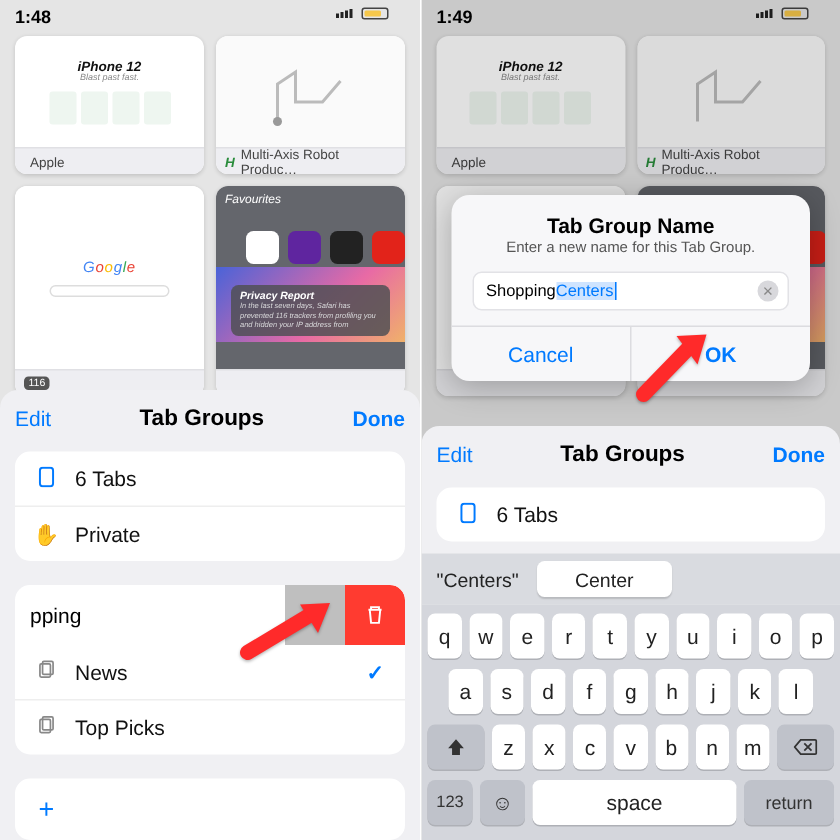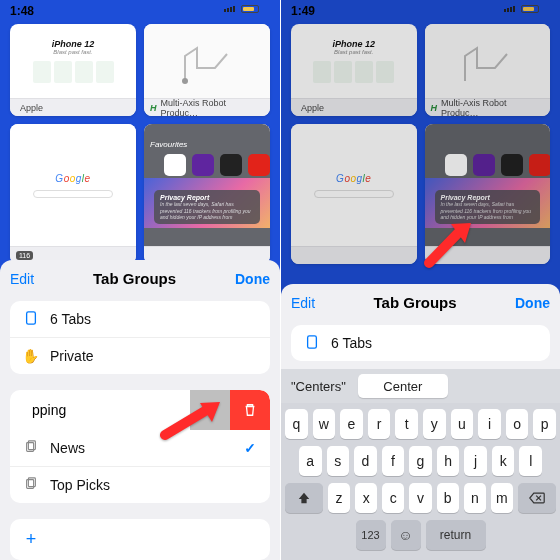--- a/index.html
+++ b/index.html
@@ -1,17 +1,17 @@
 <!DOCTYPE html>
 <html><head>
 <meta charset="utf-8">
 <style>
   * { margin:0; padding:0; box-sizing:border-box; font-family:-apple-system,BlinkMacSystemFont,"Helvetica Neue",sans-serif; }
   body { background:#fff; width:560px; height:560px; display:flex; }
-  .phone { width:280px; height:560px; background:#1d4ed8; position:relative; overflow:hidden; }
+  .phone { width:280px; height:560px; background:#e5e5e5; position:relative; overflow:hidden; }
   .phone + .phone { border-left:1px solid #fff; }
   .status { position:absolute; top:4px; left:10px; font-size:12px; font-weight:700; }
   .status-r { position:absolute; top:4px; right:10px; width:46px; height:10px; display:flex; gap:2px; align-items:center; }
   .status-r .bars { display:flex; gap:1px; align-items:flex-end; }
   .status-r .bars span{ width:2px; background:#222; display:block;}
   .status-r .bars span:nth-child(1){height:3px}
   .status-r .bars span:nth-child(2){height:4px}
   .status-r .bars span:nth-child(3){height:5px}
   .status-r .bars span:nth-child(4){height:6px}
   .status-r .batt { width:18px; height:8px; border:1px solid #444; border-radius:2px; margin-left:4px; position:relative;}
@@ -25,41 +25,41 @@
   .apple .body .s{font-size:6px; color:#888;}
   .apple .body .boxes{display:flex; gap:3px; margin-top:6px;}
   .apple .body .boxes div{width:18px;height:22px;background:#eef6f0;border-radius:2px;}
   .robot .body{background:#fafafa;}
   .robot .body svg{width:60px;height:50px;}
   .google .body{flex-direction:column;background:#fff;}
   .google .logo{font-size:10px; font-weight:500; letter-spacing:.5px;}
   .google .logo span:nth-child(1){color:#4285f4}.google .logo span:nth-child(2){color:#ea4335}.google .logo span:nth-child(3){color:#fbbc05}.google .logo span:nth-child(4){color:#4285f4}.google .logo span:nth-child(5){color:#34a853}.google .logo span:nth-child(6){color:#ea4335}
   .google .bar{width:80px;height:8px;border:1px solid #ddd;border-radius:4px;margin-top:6px;}
   .fav .body{background:#64666c; position:relative;}
-  .fav .hdr{position:absolute;top:16px;left:6px;font-size:8px;color:#fff;text-align:right;}
+  .fav .hdr{position:absolute;top:4px;left:6px;font-size:8px;color:#fff;text-align:right;}
   .fav .row{position:absolute;display:flex;gap:6px;}
   .fav .row1{top:20px;left:8px;}
   .fav .row2{top:50px;left:8px;}
   .fav .ic{width:22px;height:22px;border-radius:5px;}
   .fav .close{position:absolute;top:-6px;right:-6px;width:18px;height:18px;border-radius:9px;background:#f2f2f4;display:flex;align-items:center;justify-content:center;font-size:10px;color:#555;box-shadow:0 1px 2px rgba(0,0,0,.2);}
   .fav .wp{position:absolute;bottom:18px;left:0;right:0;height:50px;background:linear-gradient(135deg,#4a63d8 0%,#e86aa5 60%,#f0b16a 100%);}
   .fav .pr{position:absolute;bottom:22px;left:10px;right:10px;background:rgba(80,80,85,.85);border-radius:5px;height:34px;padding:4px 6px;}
   .fav .pr .pt{font-size:7px;color:#fff;font-weight:600;}
   .fav .pr .ps{font-size:5px;color:#d8d8da;line-height:1.3;}
   .sheet { position:absolute; left:0; right:0; bottom:0; top:260px; background:#f0f0f3; border-radius:12px 12px 0 0; padding:10px;}
   .sheet-h{display:flex;justify-content:space-between;align-items:center;margin-bottom:14px;}
   .sheet-h .c{color:#007aff;font-size:14px;}
   .sheet-h .t{font-weight:600;font-size:15px;}
   .grp{background:#fff;border-radius:10px;margin-bottom:16px;}
   .row{display:flex;align-items:flex-start;padding:10px 12px;font-size:14px;color:#111;border-bottom:1px solid #eee;position:relative;}
   .row:last-child{border-bottom:none;}
   .row .ico{width:18px;margin-right:10px;display:flex;align-items:center;justify-content:center;color:#007aff;}
   .row .chk{position:absolute;right:14px;color:#007aff;font-weight:700;}
   .swipe-row{height:40px;background:#fff;border-radius:10px 10px 0 0;display:flex;align-items:center;overflow:hidden;margin-bottom:0;}
-  .swipe-row .lbl{flex:1;padding-left:22px;font-size:14px;}
+  .swipe-row .lbl{flex:1;padding-left:10px;font-size:14px;}
   .swipe-row .a{width:40px;height:40px;display:flex;align-items:center;justify-content:center;color:#fff;}
   .swipe-row .a.edit{background:#bfbfbf;}
   .swipe-row .a.del{background:#ff3b30;border-radius:0 10px 0 0;}
   .below-swipe{background:#fff;border-radius:0 0 10px 10px;margin-bottom:16px;}
   .arrow{position:absolute; pointer-events:none; z-index:20;}
   .arrow svg{filter:drop-shadow(0 1px 1px rgba(0,0,0,.3));}
   
   .overlay{position:absolute;inset:0;background:rgba(0,0,0,.12);}
   .dialog{position:absolute;top:130px;left:20px;right:20px;background:#f7f7f9;border-radius:12px;text-align:center;padding-top:12px;box-shadow:0 4px 20px rgba(0,0,0,.25);}
   .dialog .dt{font-weight:600;font-size:14px;}
@@ -299,20 +299,33 @@
         <div class="pr">
             <div class="pt">Privacy Report</div>
             <div class="ps">In the last seven days, Safari has prevented 116 trackers from profiling you and hidden your IP address from</div>
           </div>
       </div>
       <div class="cap"></div>
     </div>
   </div>
 
   <div class="overlay"></div>
+  <div class="dialog">
+    <div class="dt">Tab Group Name</div>
+    <div class="ds">Enter a new name for this Tab Group.</div>
+    <div class="field">
+      <span>Shopping </span>
+        <span class="sel caret">Centers</span>
+      <span class="clr">✕</span>
+    </div>
+    <div class="btns">
+      <div>Cancel</div>
+      <div>OK</div>
+    </div>
+  </div>
 
   <div class="sheet sheet2">
     <div class="sheet-h">
       <span class="c">Edit</span>
       <span class="t">Tab Groups</span>
       <span class="c" style="font-weight:600">Done</span>
     </div>
     <div class="grp" style="margin-bottom:8px">
       <div class="row">
         <span class="ico">
@@ -370,20 +383,21 @@
         <div class="key fn wide">
             <svg width="16" height="12" viewBox="0 0 20 14" fill="none" stroke="#333" stroke-width="1.5">
               <path d="M6 1h12a1 1 0 011 1v10a1 1 0 01-1 1H6l-5-6 5-6z"></path>
               <path d="M9 4l6 6M15 4l-6 6"></path>
             </svg>
           </div>
       </div>
       <div class="krow bottom">
         <div class="key fn num" style="font-size:11px">123</div>
         <div class="key fn emo">☺</div>
+        <div class="key space">space</div>
         <div class="key fn ret">return</div>
       </div>
     </div>
   </div>
 
   <div class="arrow" style="top:218px;left:140px">
     <svg width="60" height="50" viewBox="0 0 60 50">
         <path d="M8 45 L40 12" stroke="#ff2a2a" stroke-width="10" stroke-linecap="round"></path>
         <path d="M30 6 L50 5 L44 25 Z" fill="#ff2a2a"></path>
       </svg>

